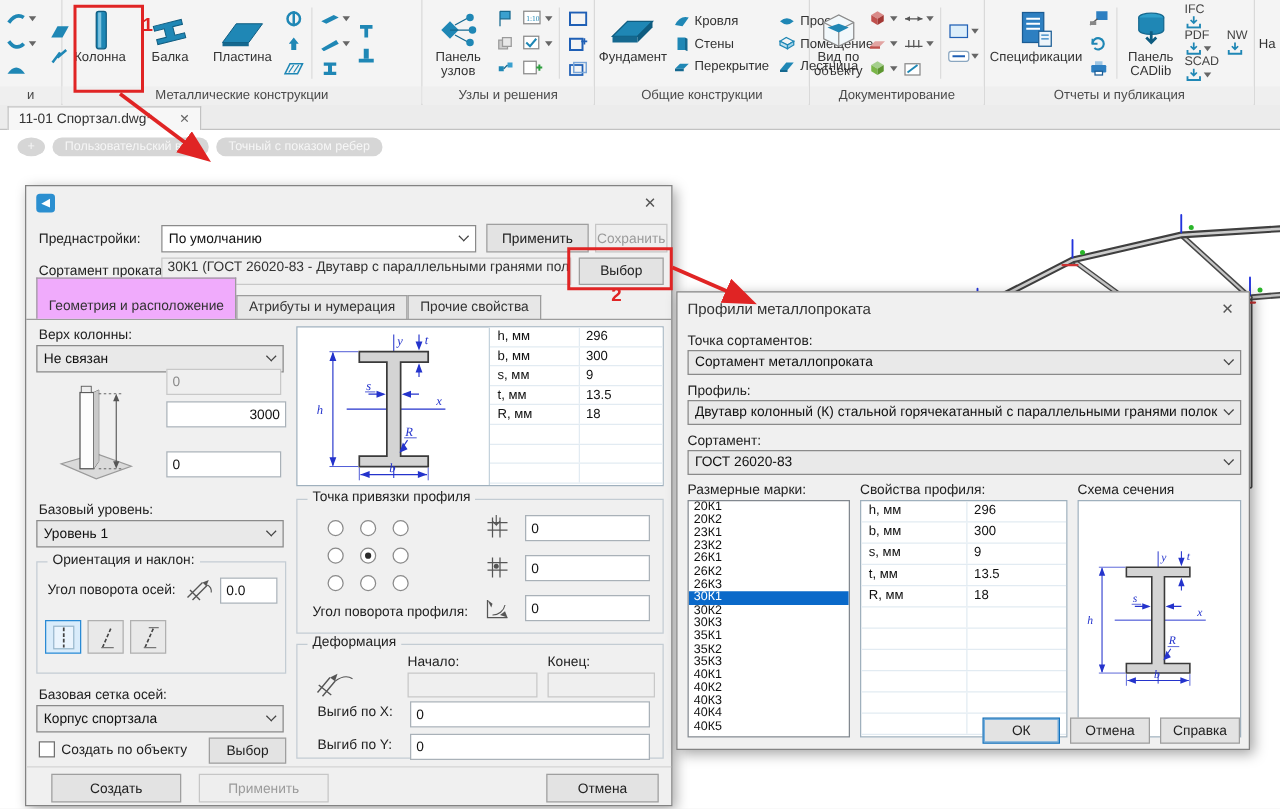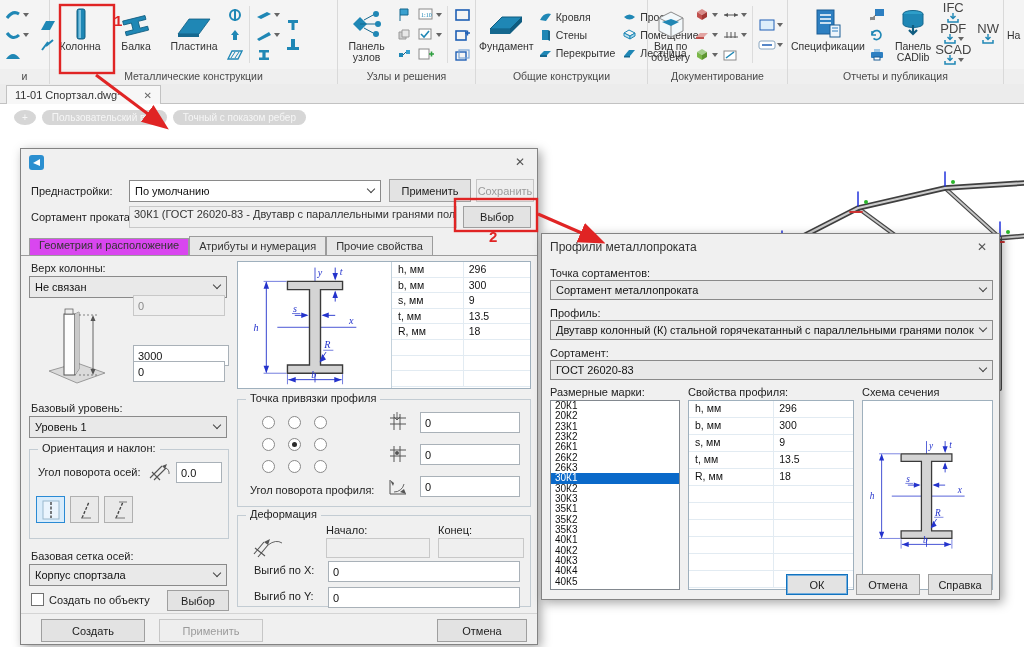--- a/index.html
+++ b/index.html
@@ -17,21 +17,21 @@
     justify-content:flex-start;padding-top:3px;cursor:pointer;border-radius:2px}
   .bb-icon{height:34px;display:flex;align-items:center;justify-content:center}
   .bb-label{font-size:10.5px;color:#333;text-align:center;line-height:11px;white-space:pre-line}
   .mini-col{display:flex;flex-direction:column;justify-content:center;gap:3px;padding:0 1px}
   .mi{width:18px;height:17px;display:flex;align-items:center;justify-content:center;cursor:pointer}
   .mi-row{display:flex;align-items:center;gap:1px}
   .car{width:0;height:0;border:3px solid transparent;border-top:4px solid #666;margin-top:3px}
   .vsep{width:1px;align-self:stretch;background:#dcdcdc;margin:4px 2px}
   .rrow{display:flex;align-items:center;gap:4px;font-size:10.5px;color:#333;height:18px;cursor:pointer;padding:0 3px}
   .rowcol{display:flex;flex-direction:column;justify-content:flex-end}
-  .badge{display:flex;flex-direction:column;align-items:center;font-size:13px;color:#444;
+  .badge{display:flex;flex-direction:column;font-size:10px;color:#444;
     line-height:8px;cursor:pointer;padding:0 2px}
   .badgecol{display:flex;flex-direction:column;justify-content:center;gap:2px}
 
   
   .tabbar{position:absolute;left:0;top:84px;width:1024px;height:20px;background:#ececec;
     border-bottom:1px solid #c2c2c2}
   .doc-tab{position:absolute;left:6px;top:1px;height:19px;padding:0 8px;background:#f7f7f7;
     border:1px solid #c2c2c2;border-bottom:none;font-size:11px;color:#333;display:flex;
     align-items:center;gap:22px;cursor:pointer}
   .tab-close{color:#666;font-size:10px;cursor:pointer}
@@ -60,21 +60,21 @@
   .combo{position:absolute;background:#e9e9e9;border:1px solid #8a8a8a;font-size:11px;color:#111;
     display:flex;align-items:center;padding:0 18px 0 5px;cursor:pointer;overflow:hidden;white-space:nowrap}
   .combo.white{background:#fff}
   .combo .car2{position:absolute;right:6px;top:50%;width:6px;height:6px;margin-top:-5px;
     border-right:1.4px solid #444;border-bottom:1.4px solid #444;transform:rotate(45deg)}
   .grp{position:absolute;border:1px solid #c3ccd3}
   .grp-label{position:absolute;top:-8px;left:8px;background:#f0f0f0;padding:0 4px;font-size:11px;color:#222}
   .dtabs{position:absolute;left:8px;top:84px;height:22px;display:flex;align-items:flex-end}
   .dtab{padding:3px 9px 4px;border:1px solid #9c9c9c;border-bottom:none;background:#e7e7e7;
     font-size:11px;color:#333;cursor:pointer;position:relative;top:1px}
-  .dtab.active{background:#d946ef;padding-top:0;top:0;z-index:2}
+  .dtab.active{background:#f0abfc;padding-top:16px;top:0;z-index:2}
   .tabpane-line{position:absolute;left:0;right:0;top:106px;border-top:1px solid #9c9c9c}
   .radio{position:absolute;width:13px;height:13px;border:1px solid #8a8a8a;border-radius:50%;
     background:#fff;cursor:pointer}
   .radio.checked::after{content:"";display:block;width:5px;height:5px;margin:3px;border-radius:50%;background:#2b2b2b}
   .chk{position:absolute;width:13px;height:13px;border:1px solid #707070;background:#fff;cursor:pointer}
   .tgl{position:absolute;width:29px;height:27px;border:1px solid #b0b0b0;background:#e9e9e9;cursor:pointer;
     display:flex;align-items:center;justify-content:center}
   .tgl.active{border-color:#2a8ad4;background:#d9ecfb}
   .micon{position:absolute}
   .listbox{position:absolute;border:1px solid #82888f;background:#fff;overflow:hidden}
@@ -781,21 +781,21 @@
     <polygon points="30,9 34,7 34,64 30,70" fill="#cscscs" fill-opacity="0" stroke="#555" stroke-width=".7"></polygon>
     <polygon points="30,9 34,7 34,64 30,70" fill="#c9c9c9"></polygon>
     <rect x="20" y="4" width="8" height="5" fill="#eee" stroke="#555" stroke-width=".7"></rect>
     <line x1="34" y1="10" x2="52" y2="10" stroke="#555" stroke-width=".7" stroke-dasharray="2,2"></line>
     <line x1="34" y1="70" x2="52" y2="70" stroke="#555" stroke-width=".7" stroke-dasharray="2,2"></line>
     <line x1="48" y1="13" x2="48" y2="67" stroke="#555" stroke-width=".9"></line>
     <path d="M48 10 l-2.5 6 h5 z M48 70 l-2.5 -6 h5 z" fill="#555"></path>
   </svg>
 
   <input class="field dis" style="left: 112px; top: 146px; width: 92px; height: 21px;" readonly="" value="0">
-  <input class="field" style="left: 112px; top: 196px; width: 96px; height: 21px;" readonly="" value="3000">
+  <input class="field" style="left: 112px; top: 172px; width: 96px; height: 21px; text-align: right;" readonly="" value="3000">
   <input class="field" style="left: 112px; top: 212px; width: 92px; height: 21px;" readonly="" value="0">
 
   <span class="lab" style="left:10px;top:253px">Базовый уровень:</span>
   <div class="combo" style="left:8px;top:267px;width:198px;height:22px">
     <span>Уровень 1</span>
       <span class="car2"></span>
   </div>
 
   <div class="grp" style="left:8px;top:300px;width:200px;height:90px">
     <span class="grp-label">Ориентация и наклон:</span>

